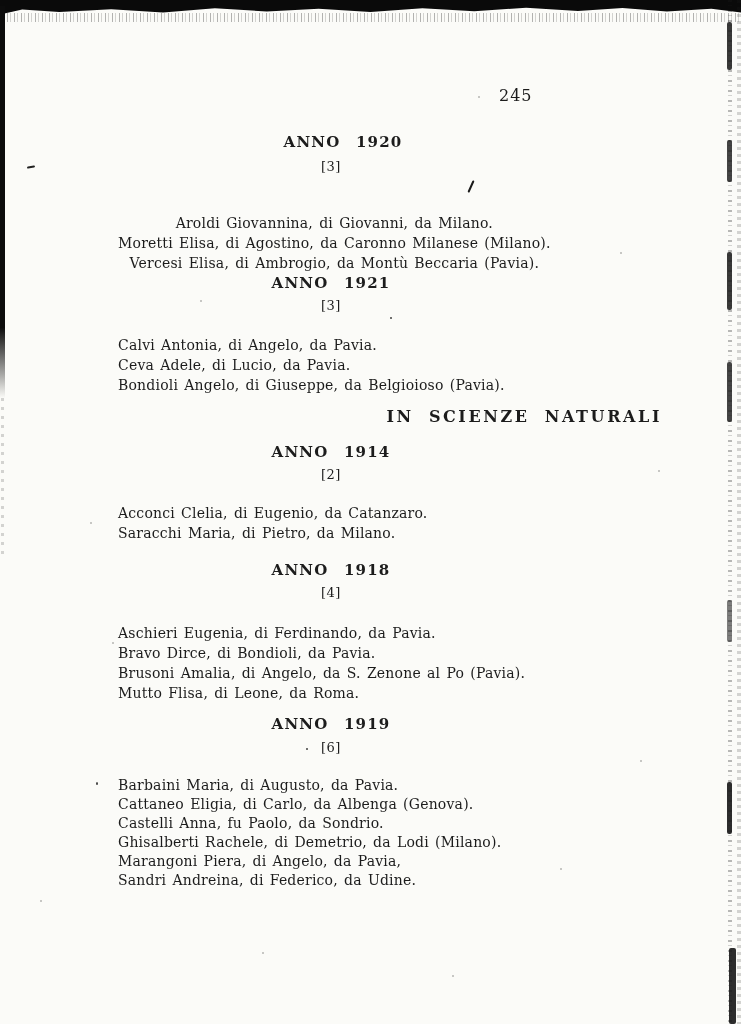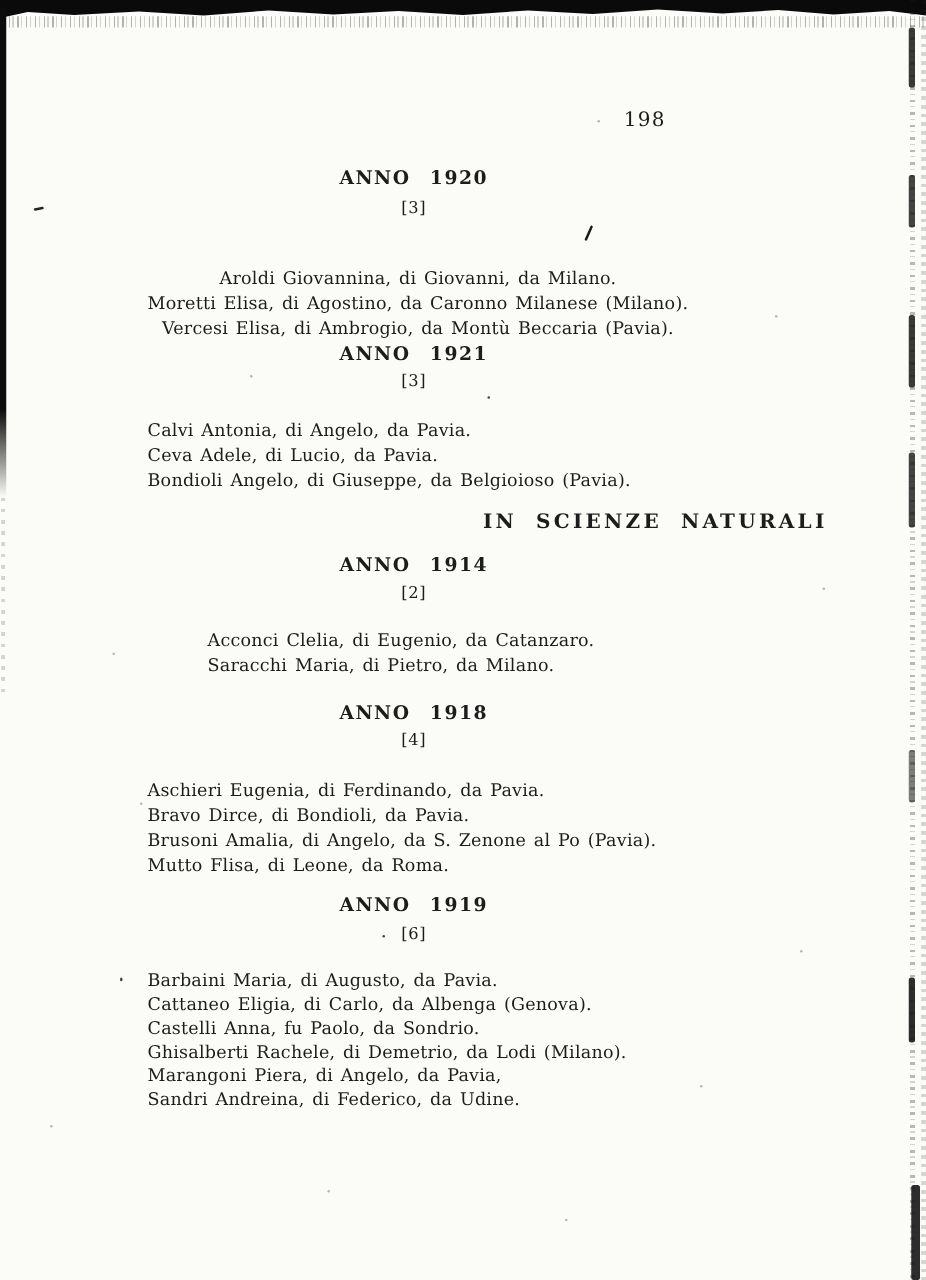--- a/index.html
+++ b/index.html
@@ -103,43 +103,43 @@
   <div class="speck f" style="left:90px;top:522px;width:2px;height:2px;"></div>
   <div class="speck f" style="left:640px;top:760px;width:2px;height:2px;"></div>
   <div class="speck f" style="left:262px;top:952px;width:2px;height:2px;"></div>
   <div class="speck f" style="left:452px;top:975px;width:2px;height:2px;"></div>
   <div class="speck f" style="left:112px;top:642px;width:2px;height:2px;"></div>
   <div class="speck f" style="left:560px;top:868px;width:2px;height:2px;"></div>
   <div class="speck f" style="left:40px;top:900px;width:2px;height:2px;"></div>
 
   <div class="content">
 
-    <div class="page-number">198</div>
+    <div class="page-number">245</div>
 
-    <div class="anno-heading" style="top:133px;">ANNO 1920</div>
+    <div class="anno-heading" style="top:133px;padding-left:12px;">ANNO 1920</div>
     <div class="count" style="top:159px;">[3]</div>
     <div class="entries" style="top:213px;text-align:center;">
       <div>Aroldi Giovannina, di Giovanni, da Milano.</div>
       <div>Moretti Elisa, di Agostino, da Caronno Milanese (Milano).</div>
       <div>Vercesi Elisa, di Ambrogio, da Montù Beccaria (Pavia).</div>
     </div>
 
     <div class="anno-heading" style="top:274px;">ANNO 1921</div>
     <div class="count" style="top:298px;">[3]</div>
     <div class="entries" style="top:335px;">
       <div>Calvi Antonia, di Angelo, da Pavia.</div>
       <div>Ceva Adele, di Lucio, da Pavia.</div>
       <div>Bondioli Angelo, di Giuseppe, da Belgioioso (Pavia).</div>
     </div>
 
     <div class="division-heading" style="top:407px;">IN SCIENZE NATURALI</div>
 
     <div class="anno-heading" style="top:443px;">ANNO 1914</div>
     <div class="count" style="top:467px;">[2]</div>
-    <div class="entries" style="top:503px;margin-left:48px;">
+    <div class="entries" style="top:503px;">
       <div>Acconci Clelia, di Eugenio, da Catanzaro.</div>
       <div>Saracchi Maria, di Pietro, da Milano.</div>
     </div>
 
     <div class="anno-heading" style="top:561px;text-align:center;">ANNO 1918</div>
     <div class="count" style="top:585px;">[4]</div>
     <div class="entries" style="top:623px;">
       <div>Aschieri Eugenia, di Ferdinando, da Pavia.</div>
       <div>Bravo Dirce, di Bondioli, da Pavia.</div>
       <div>Brusoni Amalia, di Angelo, da S. Zenone al Po (Pavia).</div>

